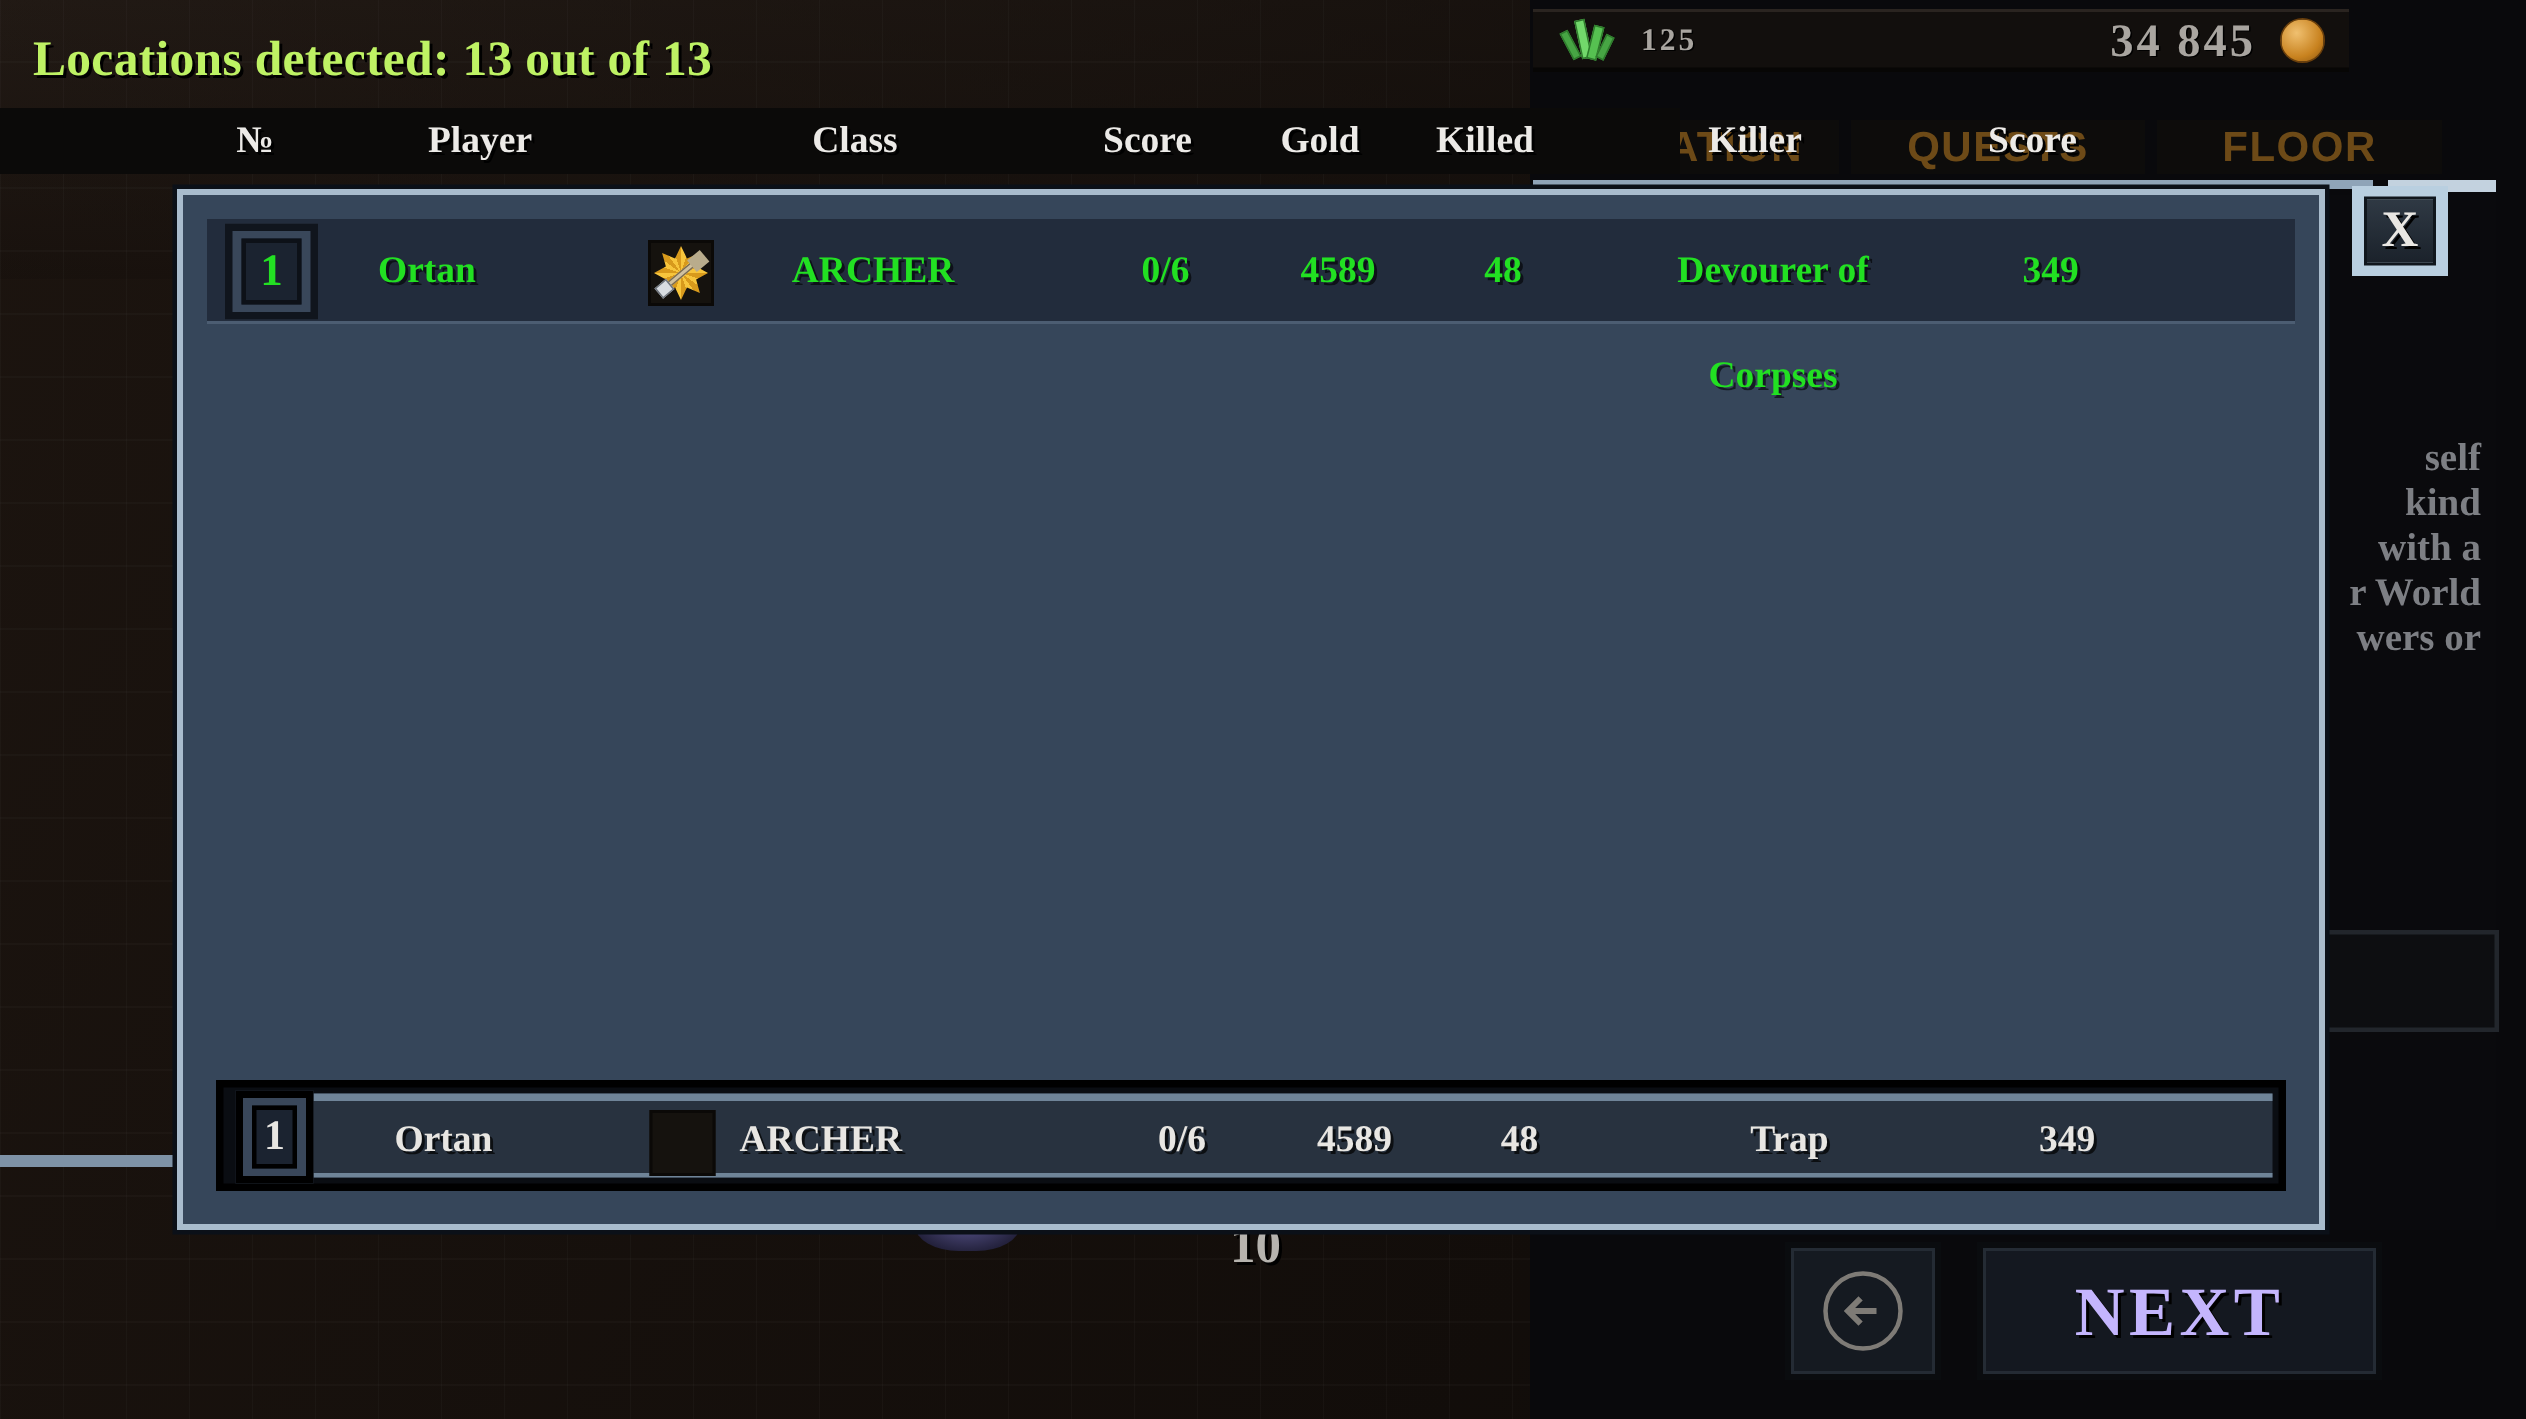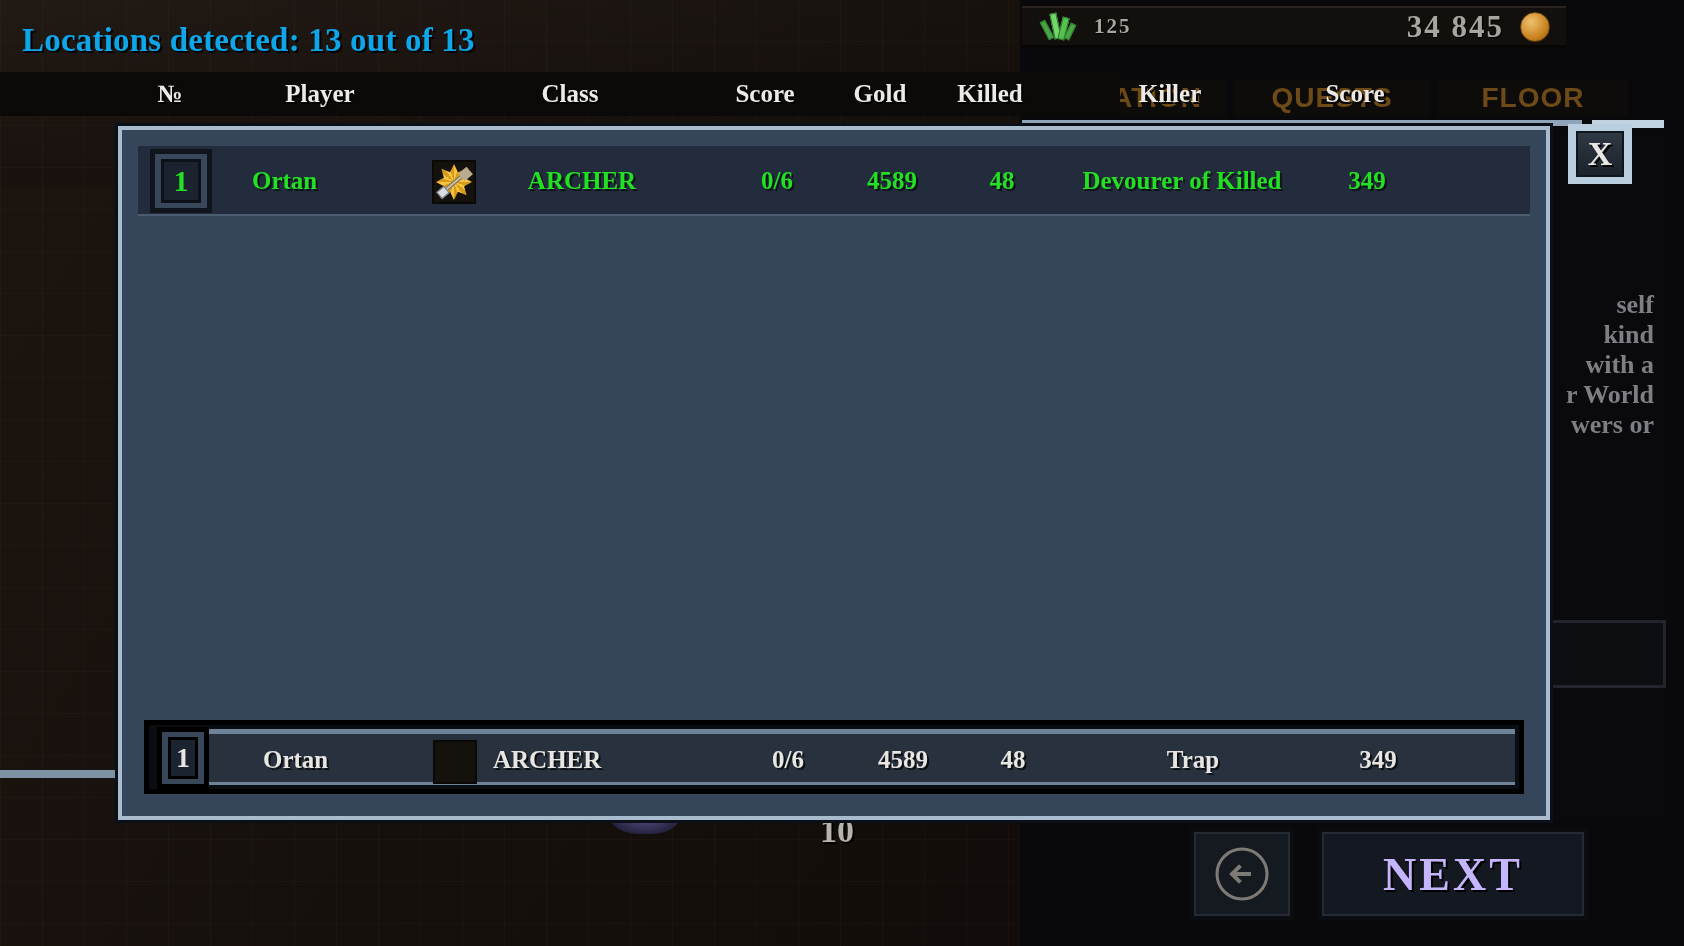--- a/index.html
+++ b/index.html
@@ -22,21 +22,21 @@
   }
   #bg-left   { left:0; top:0; width:1020px; height:946px; }
   #bg-lower  { left:0; top:760px; width:1020px; height:186px;
                background:linear-gradient(180deg,#151210,#0a0807); }
   #bg-right-dark { position:absolute; left:1020px; top:0; width:664px; height:946px;
                background:#09090c; }
 
   
   #locations-title {
     position:absolute; left:22px; top:22px;
-    font-size:33px; font-weight:bold; color:#0ea5e9;
+    font-size:33px; font-weight:bold; color:#bef264;
     letter-spacing:.2px;
     text-shadow:2px 2px 0 #000;
     font-family:"Liberation Serif", serif;
   }
 
   
   #resource-bar {
     position:absolute; left:1022px; top:6px; width:544px; height:42px;
     background:#120f0d;
     border-top:2px solid #2a2420;
@@ -370,21 +370,21 @@
           <div class="rank-badge">
             <div class="inner">
               <span class="num">1</span>
             </div>
           </div>
           <div class="cell green" style="left: 114px; width: 160px; text-align: left;">Ortan</div>
           <div class="cell green" style="left: 374px; width: 140px;">ARCHER</div>
           <div class="cell green" style="left: 574px; width: 130px;">0/6</div>
           <div class="cell green" style="left: 694px; width: 120px;">4589</div>
           <div class="cell green" style="left: 804px; width: 120px;">48</div>
-          <div class="cell green" style="left: 944px; width: 200px;">Devourer of Killed</div>
+          <div class="cell green" style="left: 944px; width: 200px;">Devourer of Corpses</div>
           <div class="cell green" style="left: 1164px; width: 130px;">349</div>
           <div class="class-icon" style="left: 294px;">
             <div class="burst"></div>
             <div class="shaft"></div>
             <div class="head"></div>
             <div class="fletch"></div>
           </div>
         </div>
       </div>
     <div id="summary-wrap">

